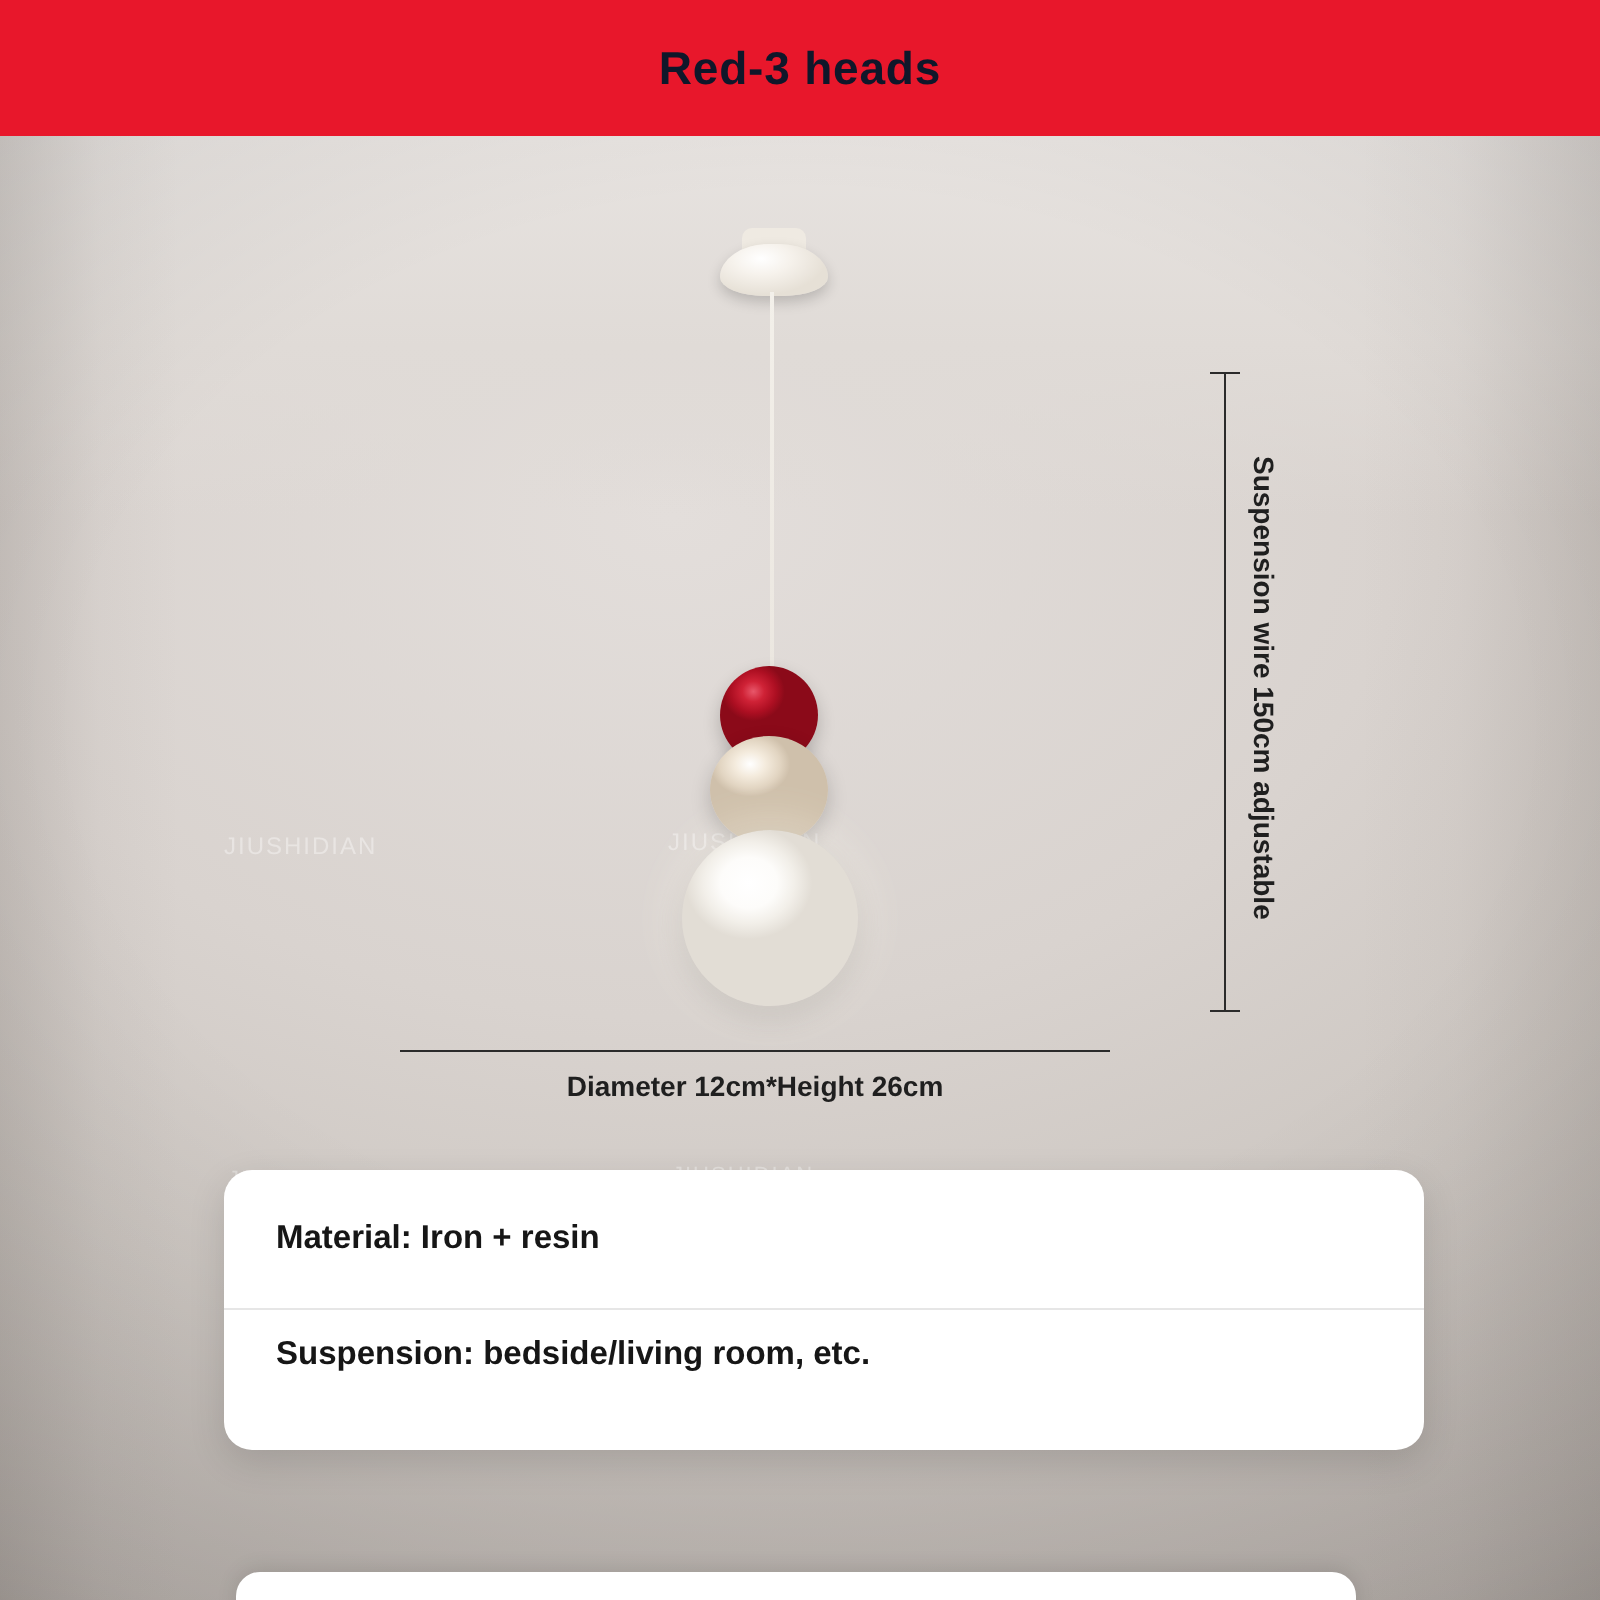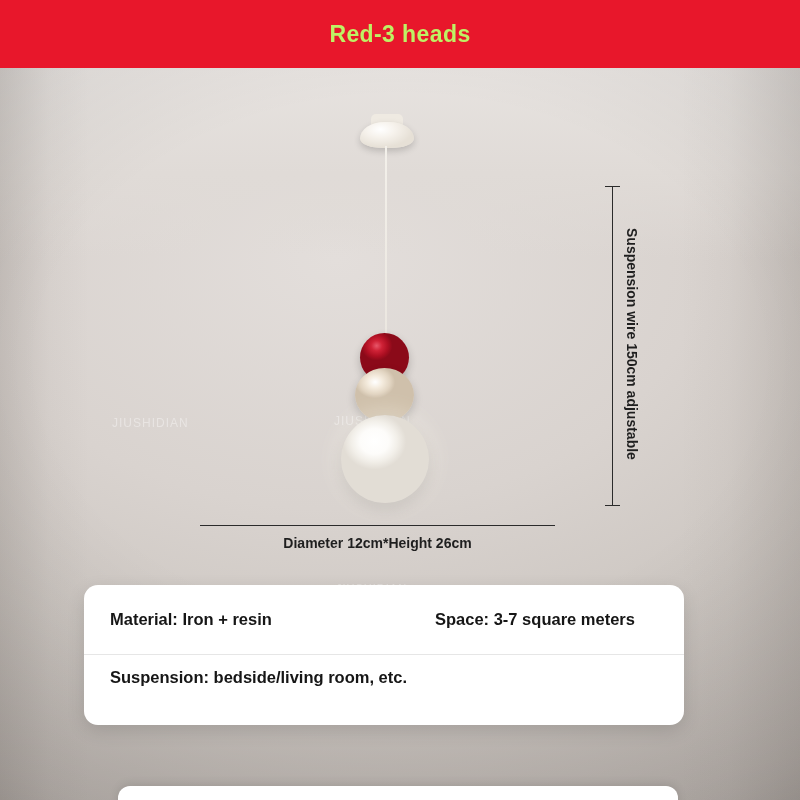--- a/index.html
+++ b/index.html
@@ -27,21 +27,21 @@
     left: 0; top: 0;
     width: 800px;
     height: 68px;
     background: #e8172b;
     display: flex;
     align-items: center;
     justify-content: center;
     z-index: 40;
   }
   .banner-title {
-    color: #bef264;
+    color: #0f172a;
     font-size: 23px;
     font-weight: bold;
     letter-spacing: 0.4px;
   }
 
   
   .photo {
     position: absolute;
     left: 0; top: 68px;
     width: 800px;
@@ -202,21 +202,21 @@
     font-size: 14px;
     font-weight: bold;
     writing-mode: vertical-rl;
     text-orientation: mixed;
     white-space: nowrap;
   }
 
   
   .spec-card {
     position: absolute;
-    left: 84px;
+    left: 112px;
     top: 585px;
     width: 600px;
     height: 140px;
     background: #ffffff;
     border-radius: 14px;
     box-shadow: 0 6px 18px rgba(0,0,0,0.13);
     overflow: hidden;
     z-index: 30;
   }
   .spec-row {
@@ -283,21 +283,20 @@
     <div class="dim-v-line"></div>
     <div class="dim-v-cap-bottom"></div>
     <div class="dim-v-label">Suspension wire 150cm adjustable</div>
 
     <div class="vignette"></div>
   </div>
 
   <div class="spec-card">
     <div class="spec-row top">
       <div class="spec-cell left">Material: Iron + resin</div>
-      <div class="spec-cell right">Space: 3-7 square meters</div>
     </div>
     <div class="spec-row bottom">
       <div class="spec-cell left">Suspension: bedside/living room, etc.</div>
     </div>
   </div>
 
   <div class="card-peek"></div>
 
 </div>
 

